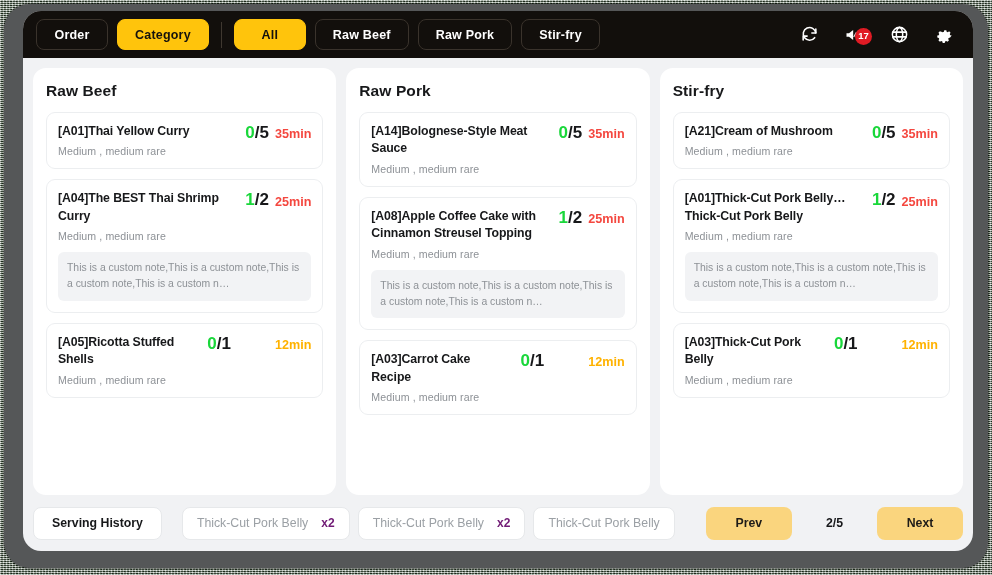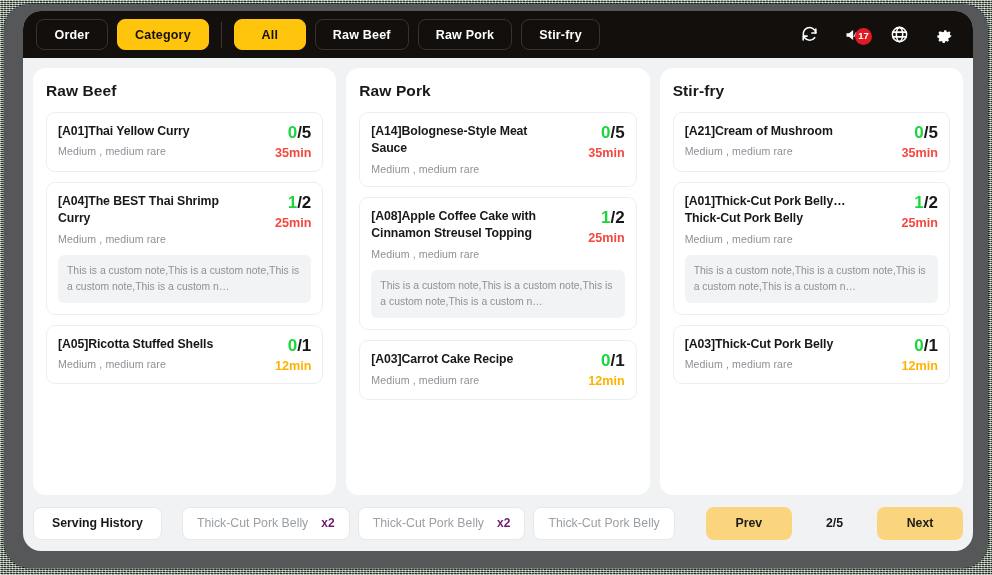--- a/index.html
+++ b/index.html
@@ -161,42 +161,42 @@
   .dish-name .subline { display: block; }
   .dish-opts {
     font-size: 10.6px;
     color: #8d9196;
     margin-top: 5px;
     letter-spacing: .1px;
   }
   .card-right {
     flex: 0 0 auto;
     display: flex;
-    flex-direction: column;
+    flex-direction: row;
     align-items: flex-end;
     gap: 6px;
     padding-top: 1px;
   }
   .qty {
     font-size: 17px;
     font-weight: bold;
     color: #17181a;
     line-height: 1;
     white-space: nowrap;
   }
   .qty .done { color: #19d73a; }
   .qty .slash { color: #17181a; font-weight: bold; }
   .time {
     font-size: 12.6px;
     font-weight: bold;
     line-height: 1;
     white-space: nowrap;
   }
   .time.red { color: #f4473f; }
-  .time.amber { color: #ffb200; }
+  .time.amber { color: #ffb200; margin-left: 38px; }
   .note {
     margin-top: 10px;
     background: #f2f3f5;
     border-radius: 6px;
     padding: 8px 9px;
     font-size: 10.4px;
     color: #8d9196;
     line-height: 1.55;
   }
 

